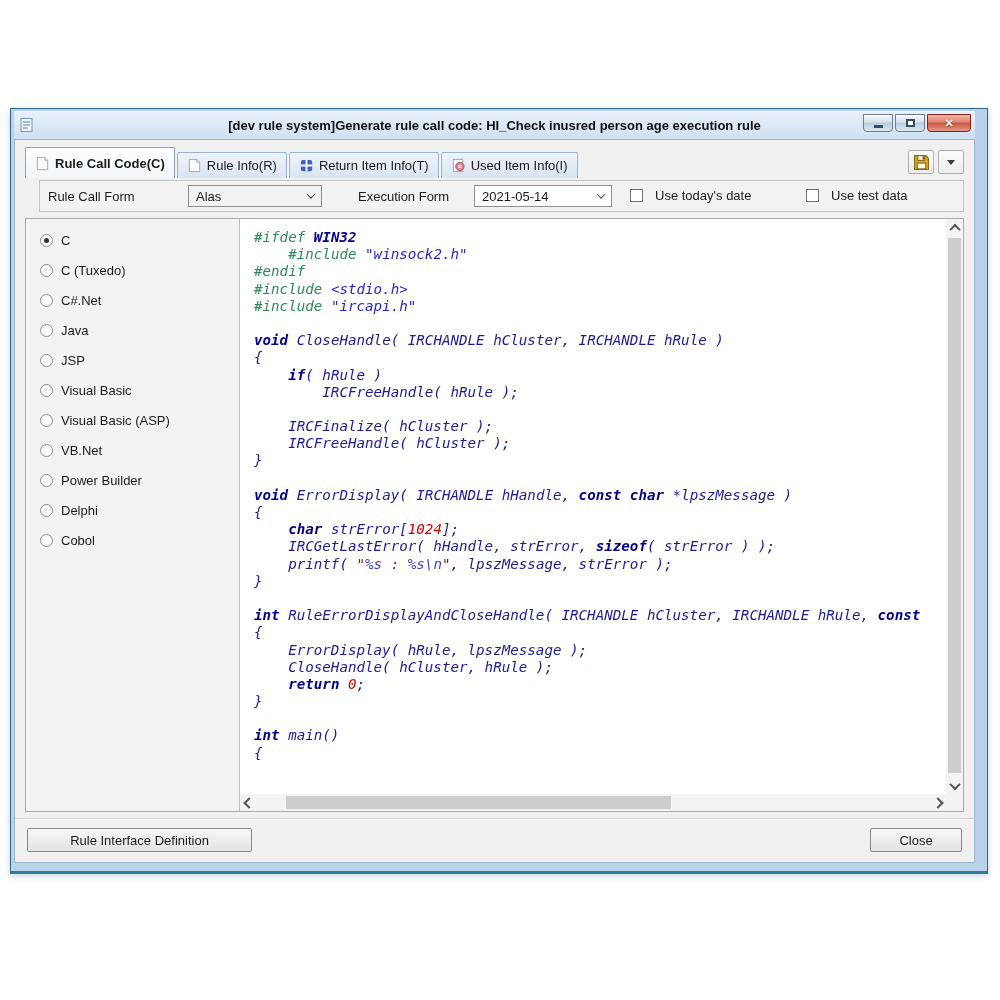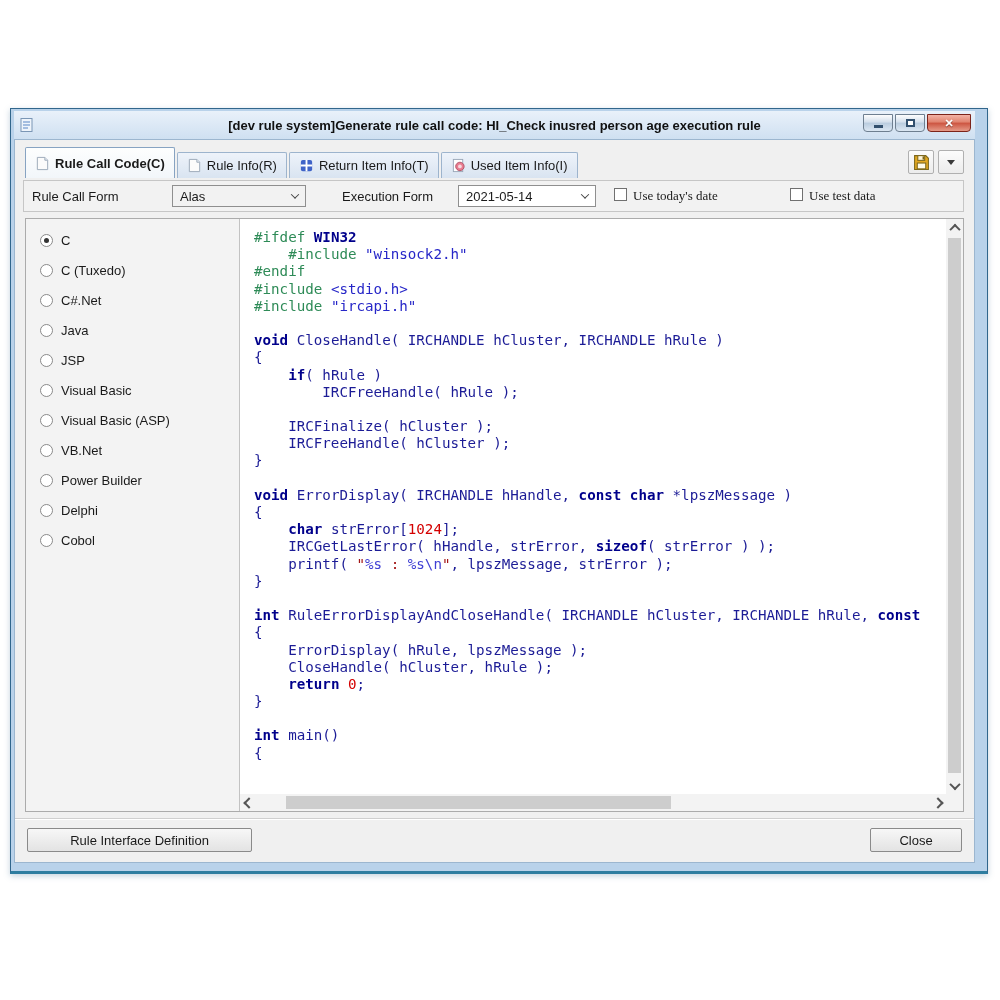--- a/index.html
+++ b/index.html
@@ -32,36 +32,36 @@
        border:1px solid #9db4cd;border-bottom:none;border-radius:2px 2px 0 0;font-size:13px;
        background:linear-gradient(#eef3fa,#d9e4f1);}
   .tab.active{height:30px;background:linear-gradient(#fdfefe,#f2f6fa);border-color:#87a3c2;font-weight:700;}
   .tab .tabicon{display:inline-flex;}
   .tabstrip-right{position:absolute;right:10px;bottom:4px;display:flex;gap:4px;align-items:center;}
   .mini-btn{width:26px;height:24px;box-sizing:border-box;border:1px solid #b0b0b0;border-radius:2px;
             background:linear-gradient(#fcfcfc,#ececec);display:flex;align-items:center;justify-content:center;cursor:pointer;}
   .drop-tri{width:0;height:0;border:4px solid transparent;border-top:5px solid #3a3a3a;margin-top:5px;}
 
   
-  .formbar{margin:2px 10px 6px 8px;height:32px;box-sizing:border-box;border:1px solid #c6c6c6;
+  .formbar{margin:2px 10px 6px 24px;height:32px;box-sizing:border-box;border:1px solid #c6c6c6;
            background:#f2f2f2;position:relative;font-size:13px;}
   .flabel{position:absolute;top:8px;white-space:nowrap;}
   .combo{position:absolute;top:4px;height:22px;box-sizing:border-box;border:1px solid #8f8f8f;
          display:flex;align-items:center;justify-content:space-between;padding:0 7px;font-size:13px;cursor:pointer;}
-  .checkwrap{position:absolute;top:7px;display:flex;align-items:flex-start;gap:6px;cursor:pointer;white-space:nowrap;font-family:Liberation Serif, serif;}
+  .checkwrap{position:absolute;top:7px;display:flex;align-items:center;gap:12px;cursor:pointer;white-space:nowrap;}
   .checkbox{width:13px;height:13px;box-sizing:border-box;border:1px solid #707070;background:#fff;}
 
   
   .main{flex:1;margin:0 10px;display:flex;border:1px solid #ababab;background:#fff;box-sizing:border-box;overflow:hidden;}
   .langpanel{width:214px;box-sizing:border-box;background:#f3f3f3;border-right:1px solid #c2c2c2;padding:14px 0 0 14px;}
   .radio-row{display:flex;align-items:center;gap:8px;margin-bottom:15px;cursor:pointer;font-size:13px;}
   .radio{width:13px;height:13px;box-sizing:border-box;border:1px solid #8a8a8a;border-radius:50%;background:#fff;position:relative;flex:none;}
   .radio.checked::after{content:"";position:absolute;left:3px;top:3px;width:5px;height:5px;border-radius:50%;background:#333;}
 
-  .codearea{flex:1;position:relative;background:#fff;}
+  .codearea{flex:1;position:relative;background:#fff;font-style:italic;}
   .code-content{position:absolute;left:0;top:0;right:17px;bottom:17px;overflow:hidden;
                 padding:10px 0 0 14px;font-family:"DejaVu Sans Mono",monospace;
                 font-size:14.2px;line-height:17.2px;white-space:pre;}
   .code-line{height:17.2px;}
 
   
   .vscroll{position:absolute;top:0;right:0;bottom:17px;width:17px;background:#f3f3f3;}
   .hscroll{position:absolute;left:0;right:17px;bottom:0;height:17px;background:#f3f3f3;}
   .scorner{position:absolute;right:0;bottom:0;width:17px;height:17px;background:#f3f3f3;}
   .sb-arrow{position:absolute;width:17px;height:17px;display:flex;align-items:center;justify-content:center;cursor:pointer;}

